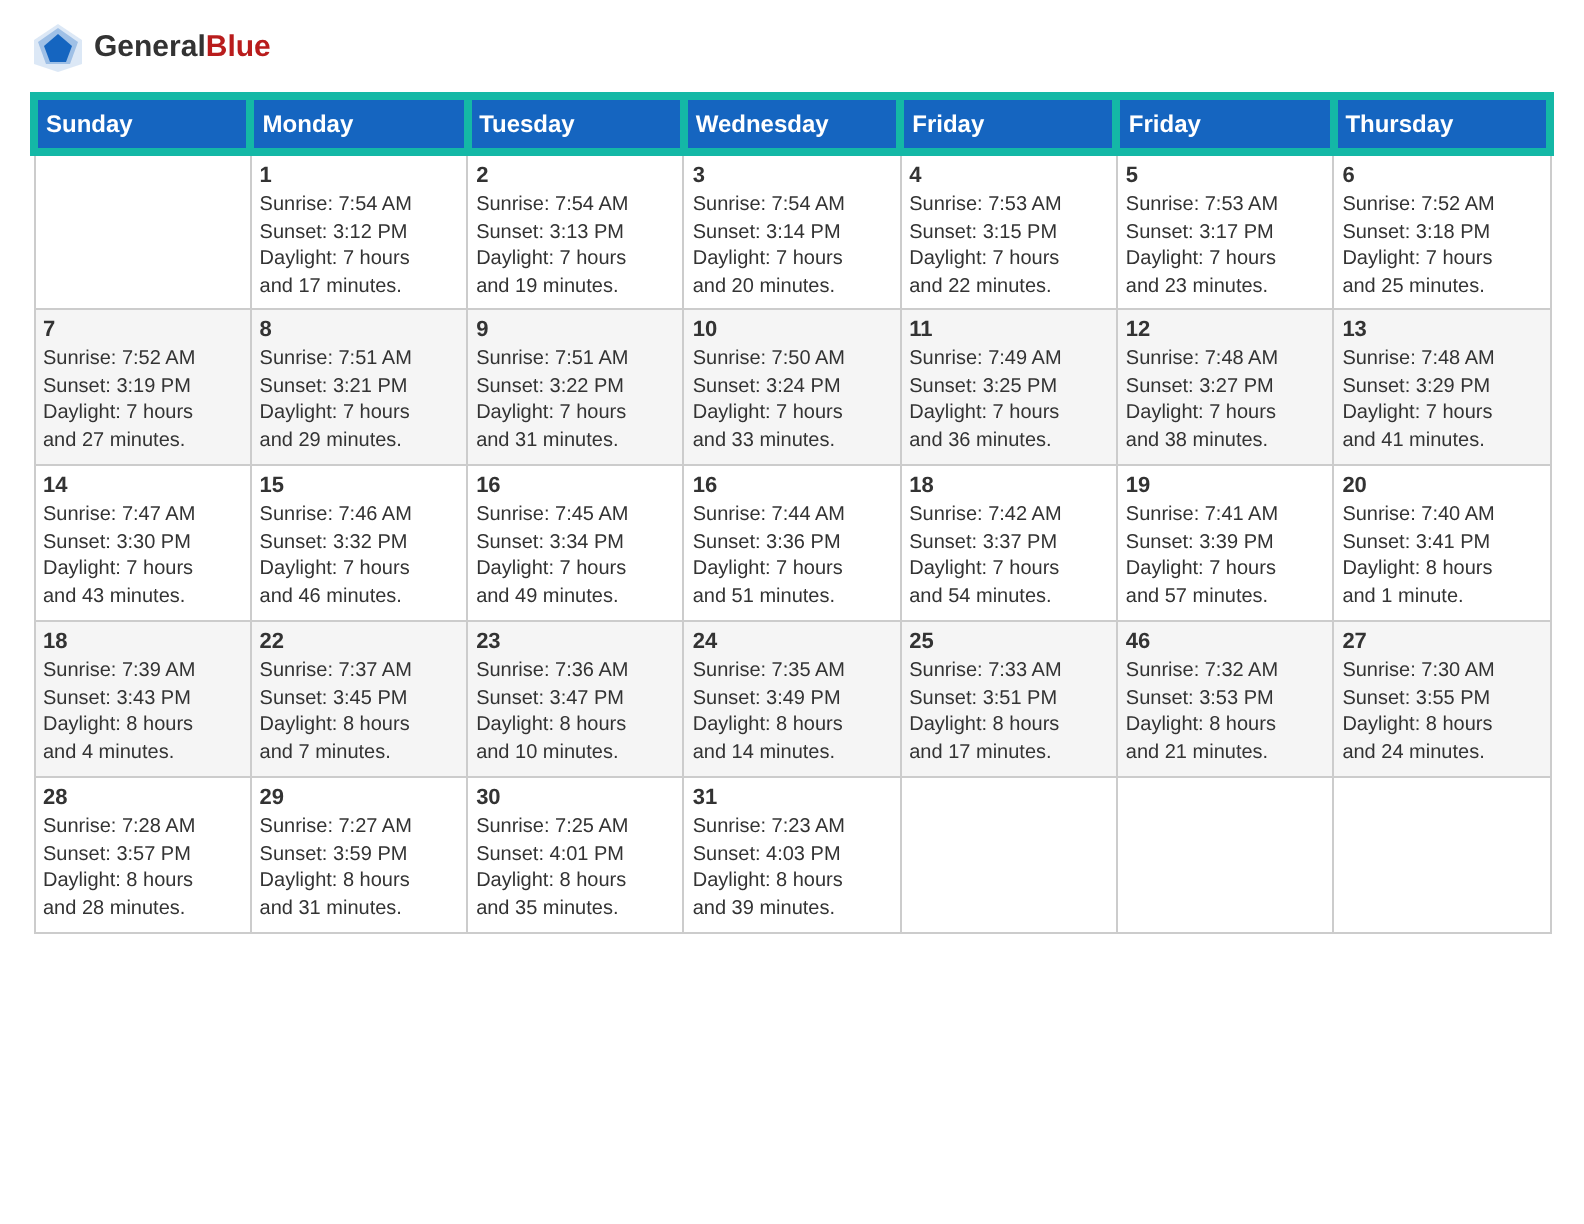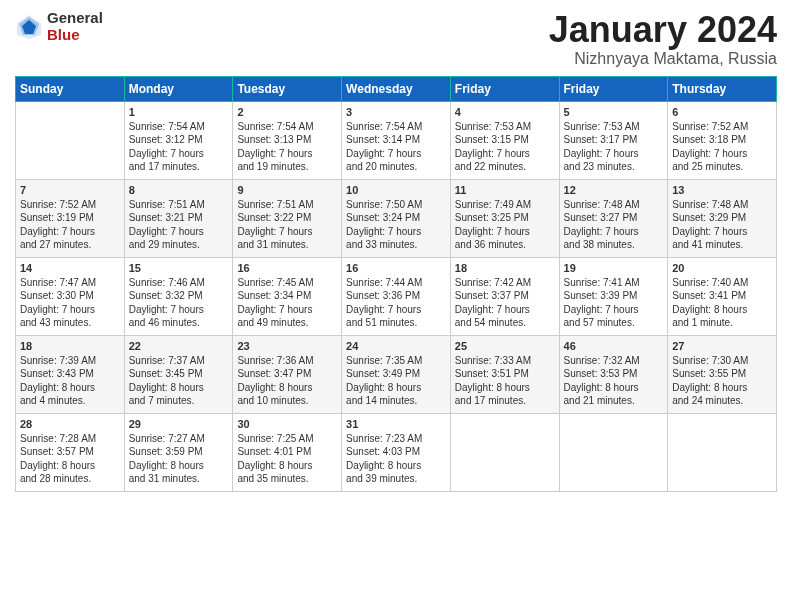--- a/index.html
+++ b/index.html
@@ -21,21 +21,21 @@
       align-items: flex-start;
       margin-bottom: 8px;
     }
     .logo {
       display: flex;
       align-items: center;
       gap: 4px;
     }
     .logo-text {
       display: flex;
-      flex-direction: column;
+      flex-direction: row;
       line-height: 1.1;
     }
     .logo-general {
       font-size: 15px;
       font-weight: bold;
       color: #333;
     }
     .logo-blue {
       font-size: 15px;
       font-weight: bold;
@@ -63,21 +63,21 @@
       border-collapse: collapse;
       table-layout: fixed;
     }
     thead tr th {
       background: #1565c0;
       color: #fff;
       font-size: 12px;
       font-weight: bold;
       padding: 5px 4px;
       text-align: left;
-      border: 1px solid #14b8a6;
+      border: 4px solid #14b8a6;
     }
     tbody tr td {
       border: 1px solid #ccc;
       vertical-align: top;
       padding: 4px 4px;
       font-size: 10px;
       color: #333;
       height: 78px;
       background: #fff;
     }
@@ -108,24 +108,20 @@
       <svg class="logo-icon" viewBox="0 0 28 28">
         <polygon points="14,2 26,10 26,22 14,26 2,22 2,10" fill="#1565c0" opacity="0.15"></polygon>
         <polygon points="14,4 24,11 20,22 8,22 4,11" fill="#1565c0" opacity="0.3"></polygon>
         <polygon points="14,7 21,13 18,21 10,21 7,13" fill="#1565c0"></polygon>
       </svg>
       <div class="logo-text">
         <span class="logo-general">General</span>
         <span class="logo-blue">Blue</span>
       </div>
     </div>
-    <div class="title-block">
-      <div class="month-title">January 2024</div>
-      <div class="location-title">Nizhnyaya Maktama, Russia</div>
-    </div>
   </div>
 
   <table>
     <thead>
       <tr>
       <th>Sunday</th>
           <th>Monday</th>
           <th>Tuesday</th>
           <th>Wednesday</th>
           <th>Friday</th>

